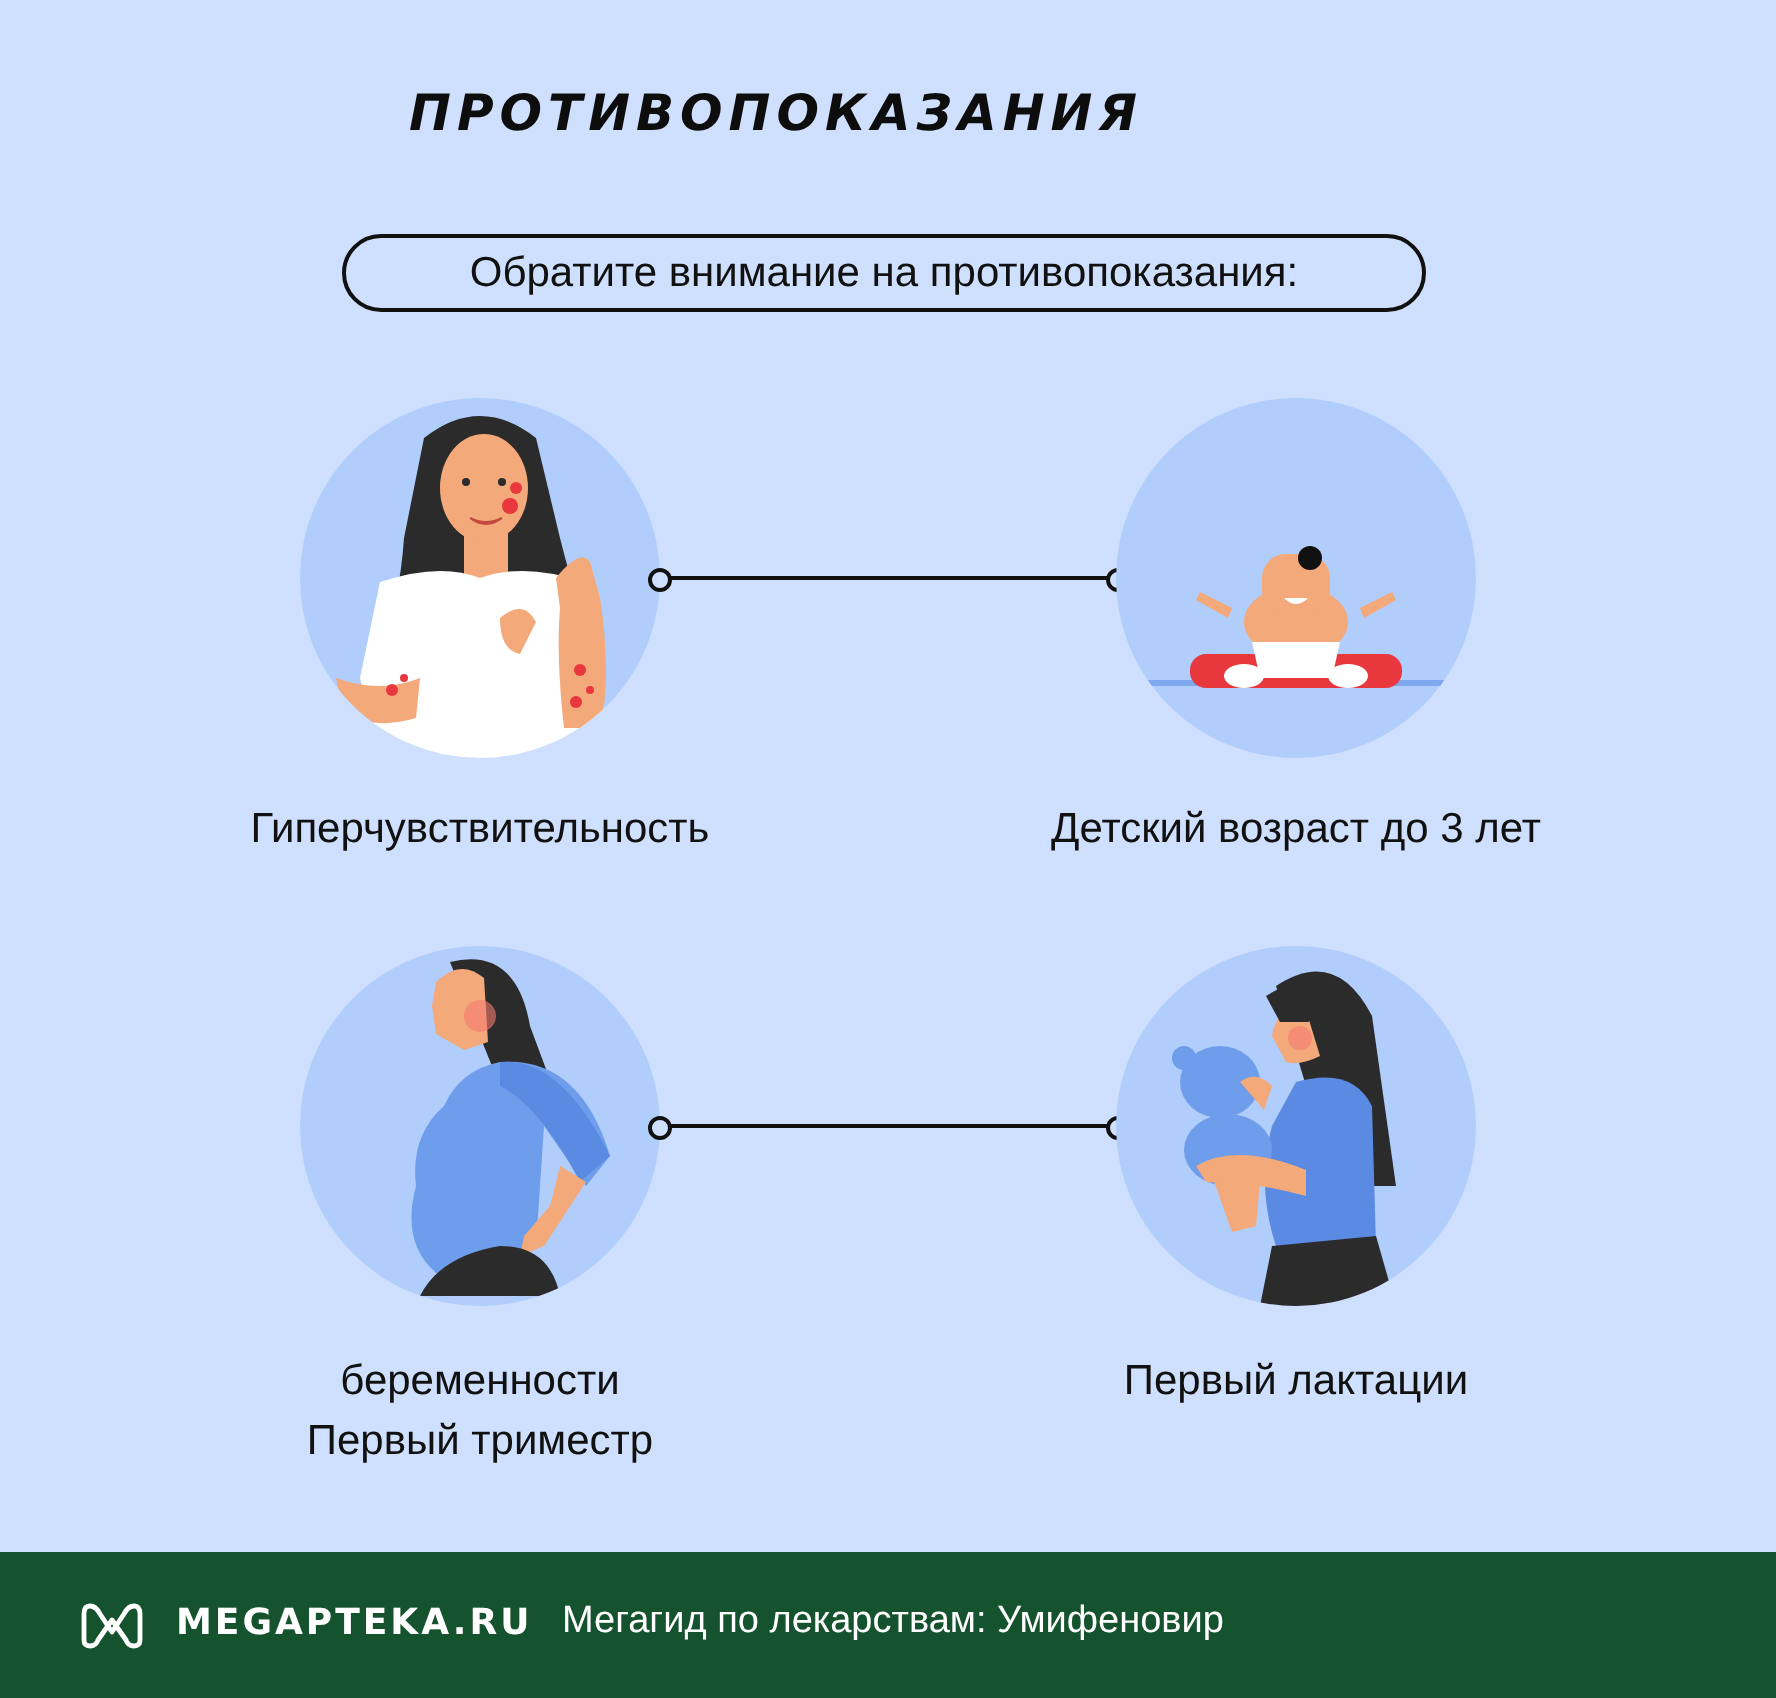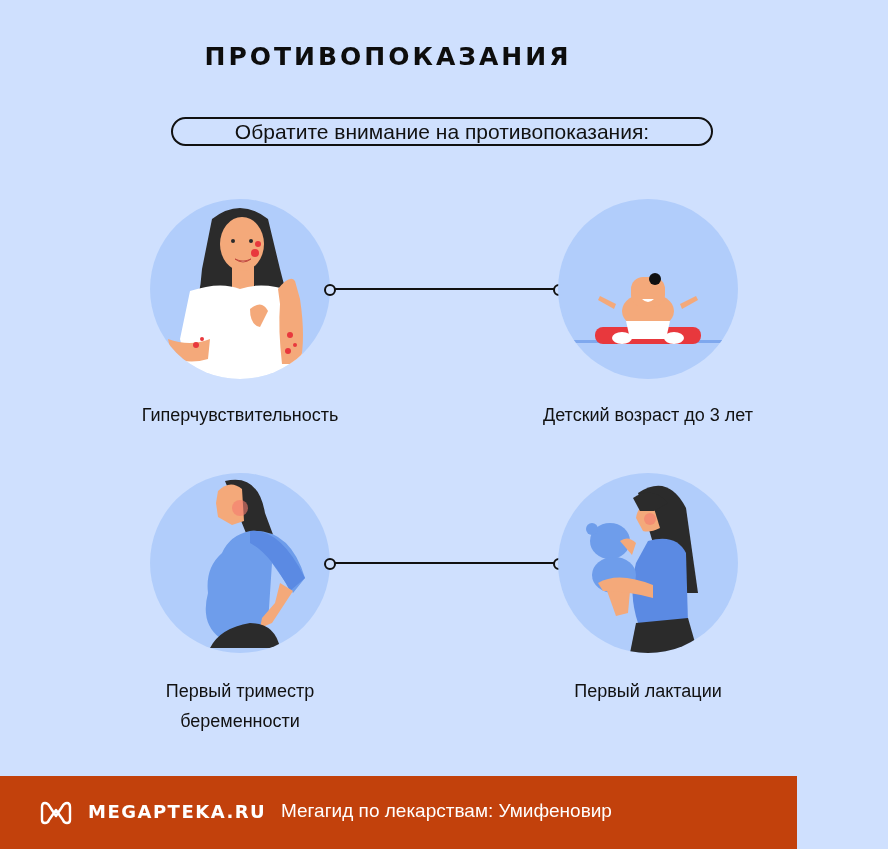--- a/index.html
+++ b/index.html
@@ -8,43 +8,44 @@
     background: #cfe0fe;
     font-family: "Liberation Sans", "DejaVu Sans", sans-serif;
     color: #111;
     position: relative;
   }
   .title {
     position: absolute; left: 0; top: 42px; width: 776px;
     text-align: center; font-weight: 700; font-size: 25px;
     letter-spacing: 3px; color: #0d0d0d;
     font-family: "DejaVu Sans", sans-serif;
+    font-style: italic;
   }
   .pill {
-    position: absolute; left: 171px; top: 117px; width: 542px; height: 29px;
+    position: absolute; left: 171px; top: 117px; width: 542px; height: 39px;
     border: 2px solid #111; border-radius: 20px; box-sizing: border-box;
     display: flex; align-items: center; justify-content: center;
     font-size: 21px; color: #111;
   }
   .circle {
     position: absolute; width: 180px; height: 180px; border-radius: 50%;
     background: #b1cdfb; overflow: hidden;
   }
   .circle svg { position: absolute; left: 0; top: 0; }
   .connector { position: absolute; height: 2px; background: #111; }
   .dot {
     position: absolute; width: 8px; height: 8px; border-radius: 50%;
     border: 2px solid #111; background: #cfe0fe;
   }
   .label {
-    position: absolute; text-align: center; font-size: 18px; line-height: 30px; color: #111;
+    position: absolute; text-align: center; font-size: 21px; line-height: 30px; color: #111;
   }
   .footer {
-    position: absolute; left: 0; top: 776px; width: 797px; height: 73px;
-    background: #c2410c; display: flex; align-items: center;
+    position: absolute; left: 0; top: 776px; width: 888px; height: 73px;
+    background: #14532d; display: flex; align-items: center;
   }
   .logo-icon { position: absolute; left: 40px; top: 24px; }
   .brand {
     position: absolute; left: 88px; top: 25px; color: #fff; font-weight: 700;
     font-size: 18px; letter-spacing: 1.5px; font-family: "DejaVu Sans", sans-serif;
   }
   .tagline {
     position: absolute; left: 281px; top: 24px; color: #fff; font-weight: 400;
     font-size: 19px;
   }
@@ -124,22 +125,22 @@
     <ellipse cx="52" cy="68" rx="20" ry="18" fill="#6e9deb"></ellipse>
     <circle cx="34" cy="56" r="6" fill="#6e9deb"></circle>
     <path d="M62 68 Q70 62 78 70 L74 82 Z" fill="#f4a97a"></path>
     <ellipse cx="56" cy="102" rx="22" ry="18" fill="#6e9deb"></ellipse>
     <path d="M48 115 L72 118 L70 140 L58 143 Z" fill="#f4a97a"></path>
     <path d="M40 110 Q60 98 95 112 L95 125 Q70 118 45 118 Z" fill="#f4a97a"></path>
     <path d="M78 150 L130 145 L140 180 L72 180 Z" fill="#2b2b2b"></path>
   </svg>
 </div>
 <div class="label" style="left:80px; top:676px; width:320px;">
+  <div>беременности</div>
   <div>Первый триместр</div>
-  <div>беременности</div>
 </div>
 <div class="label" style="left:488px; top:676px; width:320px;">Первый лактации</div>
 
 <div class="footer">
   <svg class="logo-icon" width="32" height="26" viewBox="0 0 32 26">
     <path d="M5 3 Q2 3 2 7 L2 20 Q2 23 5 23 Q8 23 9 20 L16 10 L23 20 Q24 23 27 23 Q30 23 30 20 L30 7 Q30 3 27 3 Q24 3 22 7 L16 16 L10 7 Q8 3 5 3 Z" fill="none" stroke="#fff" stroke-width="2.4" stroke-linejoin="round"></path>
   </svg>
   <span class="brand">MEGAPTEKA.RU</span>
   <span class="tagline">Мегагид по лекарствам: Умифеновир</span>
 </div>

